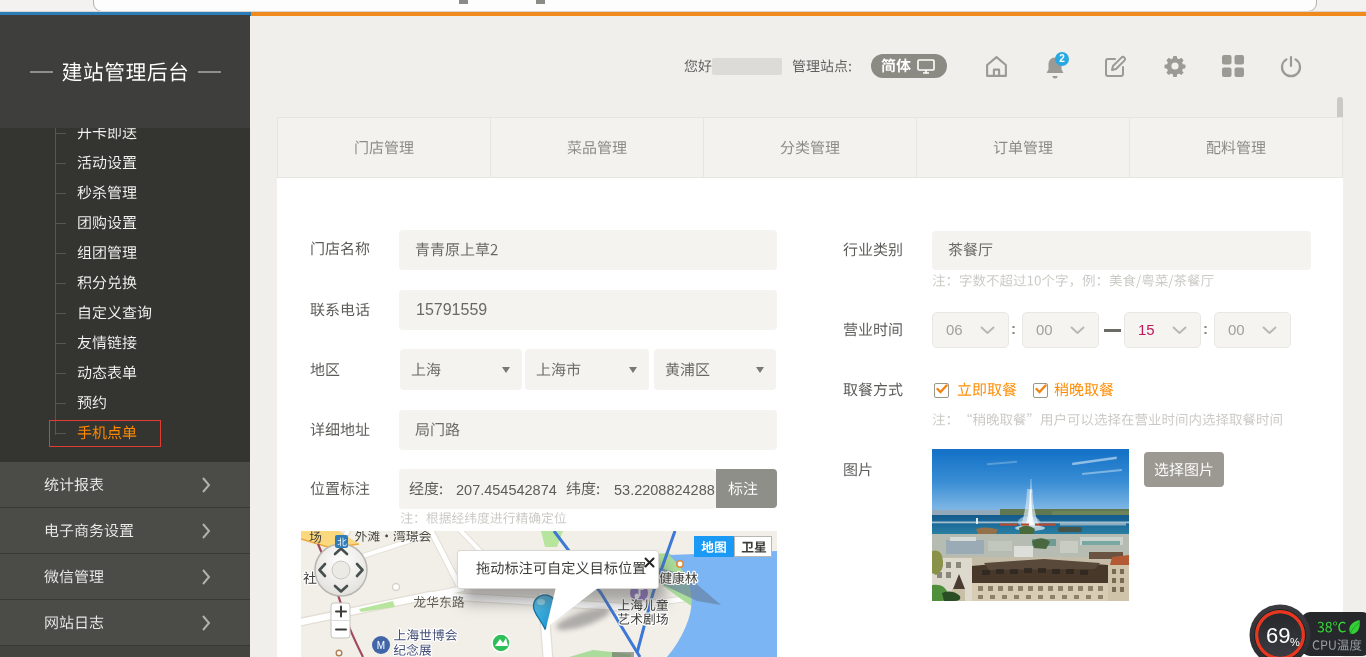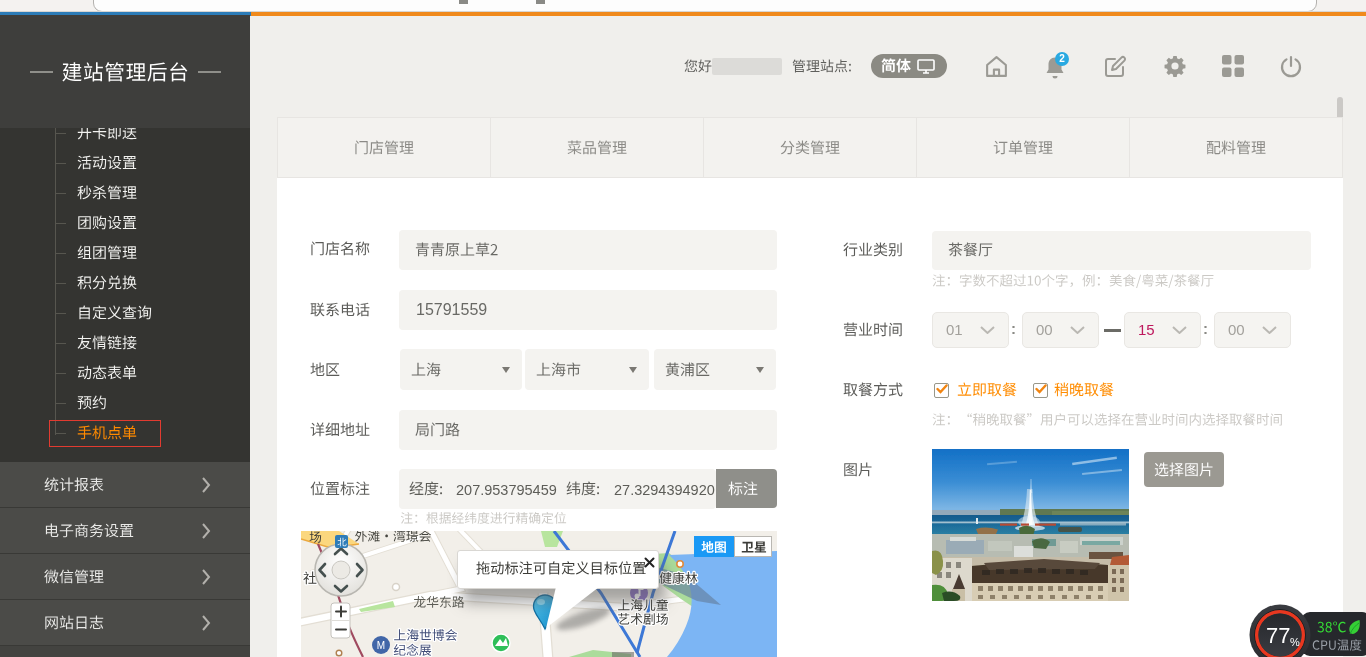--- a/index.html
+++ b/index.html
@@ -381,29 +381,29 @@
       <path transform="translate(15.0 0) scale(0.015000 -0.015000)" d="M94 774C159 743 242 695 284 662L327 724C284 755 200 800 136 828ZM42 497C105 467 187 420 227 388L269 451C227 482 144 526 83 553ZM71 -18 134 -69C194 24 263 150 316 255L262 305C204 191 125 59 71 -18ZM548 819C582 767 617 697 631 653L704 682C689 726 651 793 616 844ZM334 649V578H597V352H372V281H597V23H302V-49H962V23H675V281H902V352H675V578H938V649Z"></path>
     </svg>
   </div>
 <div style="position:absolute;left:409px;top:479px">
     <svg width="34" height="19" viewBox="0 -15.00 34 18.75" fill="#5d5d58" style="overflow:visible;display:block">
       <path transform="translate(0.0 0) scale(0.015000 -0.015000)" d="M40 57 54 -18C146 7 268 38 383 69L375 135C251 105 124 74 40 57ZM58 423C73 430 98 436 227 454C181 390 139 340 119 320C86 283 63 259 40 255C49 234 61 198 65 182C87 195 121 205 378 256C377 272 377 302 379 322L180 286C259 374 338 481 405 589L340 631C320 594 297 557 274 522L137 508C198 594 258 702 305 807L234 840C192 720 116 590 92 557C70 522 52 499 33 495C42 475 54 438 58 423ZM424 787V718H777C685 588 515 482 357 429C372 414 393 385 403 367C492 400 583 446 664 504C757 464 866 407 923 368L966 430C911 465 812 514 724 551C794 611 853 681 893 762L839 790L825 787ZM431 332V263H630V18H371V-52H961V18H704V263H914V332Z"></path>
       <path transform="translate(15.0 0) scale(0.015000 -0.015000)" d="M386 644V557H225V495H386V329H775V495H937V557H775V644H701V557H458V644ZM701 495V389H458V495ZM757 203C713 151 651 110 579 78C508 111 450 153 408 203ZM239 265V203H369L335 189C376 133 431 86 497 47C403 17 298 -1 192 -10C203 -27 217 -56 222 -74C347 -60 469 -35 576 7C675 -37 792 -65 918 -80C927 -61 946 -31 962 -15C852 -5 749 15 660 46C748 93 821 157 867 243L820 268L807 265ZM473 827C487 801 502 769 513 741H126V468C126 319 119 105 37 -46C56 -52 89 -68 104 -80C188 78 201 309 201 469V670H948V741H598C586 773 566 813 548 845Z"></path>
       <path transform="translate(30.0 0) scale(0.015000 -0.015000)" d="M139 390C175 390 205 418 205 460C205 501 175 530 139 530C102 530 73 501 73 460C73 418 102 390 139 390ZM139 -13C175 -13 205 15 205 56C205 98 175 126 139 126C102 126 73 98 73 56C73 15 102 -13 139 -13Z"></path>
     </svg>
   </div>
-<div class="abs" style="left:456px;top:482px;font-size:14.5px;color:#5d5d58">207.953795459</div>
+<div class="abs" style="left:456px;top:482px;font-size:14.5px;color:#5d5d58">207.454542874</div>
 <div style="position:absolute;left:566px;top:479px">
     <svg width="34" height="19" viewBox="0 -15.00 34 18.75" fill="#5d5d58" style="overflow:visible;display:block">
       <path transform="translate(0.0 0) scale(0.015000 -0.015000)" d="M45 53 59 -19C153 7 280 41 402 73L395 137C265 104 132 72 45 53ZM62 423C76 430 98 436 221 454C178 387 138 334 120 314C89 277 67 252 47 248C55 230 65 196 69 182C88 194 120 204 366 257C364 272 364 300 366 319L168 280C241 370 314 480 377 590L320 627C302 591 282 554 261 519L133 505C192 591 249 701 294 808L229 840C188 718 116 587 94 554C72 520 56 497 39 492C46 473 58 438 62 423ZM616 841V704H409V634H616V525H431V455H616V341H392V271H616V-78H693V271H878C870 148 860 100 847 85C841 77 833 76 821 76C808 76 781 76 749 79C758 62 765 35 766 16C800 14 832 15 850 16C873 18 888 24 902 40C924 65 935 134 947 312C948 322 948 341 948 341H693V455H884V525H693V634H921V704H693V841Z"></path>
       <path transform="translate(15.0 0) scale(0.015000 -0.015000)" d="M386 644V557H225V495H386V329H775V495H937V557H775V644H701V557H458V644ZM701 495V389H458V495ZM757 203C713 151 651 110 579 78C508 111 450 153 408 203ZM239 265V203H369L335 189C376 133 431 86 497 47C403 17 298 -1 192 -10C203 -27 217 -56 222 -74C347 -60 469 -35 576 7C675 -37 792 -65 918 -80C927 -61 946 -31 962 -15C852 -5 749 15 660 46C748 93 821 157 867 243L820 268L807 265ZM473 827C487 801 502 769 513 741H126V468C126 319 119 105 37 -46C56 -52 89 -68 104 -80C188 78 201 309 201 469V670H948V741H598C586 773 566 813 548 845Z"></path>
       <path transform="translate(30.0 0) scale(0.015000 -0.015000)" d="M139 390C175 390 205 418 205 460C205 501 175 530 139 530C102 530 73 501 73 460C73 418 102 390 139 390ZM139 -13C175 -13 205 15 205 56C205 98 175 126 139 126C102 126 73 98 73 56C73 15 102 -13 139 -13Z"></path>
     </svg>
   </div>
-<div class="abs" style="left:614px;top:482px;font-size:14.5px;color:#5d5d58">27.3294394920</div>
+<div class="abs" style="left:614px;top:482px;font-size:14.5px;color:#5d5d58">53.2208824288</div>
 <div style="position:absolute;left:399px;top:510px">
     <svg width="169" height="16" viewBox="0 -13.00 169 16.25" fill="#cbc9c5" style="overflow:visible;display:block">
       <path transform="translate(0.0 0) scale(0.013000 -0.013000)" d="M94 774C159 743 242 695 284 662L327 724C284 755 200 800 136 828ZM42 497C105 467 187 420 227 388L269 451C227 482 144 526 83 553ZM71 -18 134 -69C194 24 263 150 316 255L262 305C204 191 125 59 71 -18ZM548 819C582 767 617 697 631 653L704 682C689 726 651 793 616 844ZM334 649V578H597V352H372V281H597V23H302V-49H962V23H675V281H902V352H675V578H938V649Z"></path>
       <path transform="translate(13.0 0) scale(0.013000 -0.013000)" d="M250 486C290 486 326 515 326 560C326 606 290 636 250 636C210 636 174 606 174 560C174 515 210 486 250 486ZM250 -4C290 -4 326 26 326 71C326 117 290 146 250 146C210 146 174 117 174 71C174 26 210 -4 250 -4Z"></path>
       <path transform="translate(26.0 0) scale(0.013000 -0.013000)" d="M203 840V647H50V577H196C164 440 100 281 35 197C48 179 67 146 75 124C122 190 168 298 203 411V-79H272V437C299 387 330 328 344 296L390 350C373 379 297 495 272 529V577H391V647H272V840ZM804 546V422H504V546ZM804 609H504V730H804ZM433 -80C452 -68 483 -57 690 0C688 15 686 45 687 65L504 22V356H603C655 155 752 2 913 -73C925 -52 948 -23 965 -8C881 25 814 81 763 153C818 185 885 229 935 271L885 324C846 288 782 240 729 207C704 252 684 302 668 356H877V796H430V44C430 5 415 -9 401 -16C412 -31 428 -63 433 -80Z"></path>
       <path transform="translate(39.0 0) scale(0.013000 -0.013000)" d="M484 238V-81H550V-40H858V-77H927V238H734V362H958V427H734V537H923V796H395V494C395 335 386 117 282 -37C299 -45 330 -67 344 -79C427 43 455 213 464 362H663V238ZM468 731H851V603H468ZM468 537H663V427H467L468 494ZM550 22V174H858V22ZM167 839V638H42V568H167V349C115 333 67 319 29 309L49 235L167 273V14C167 0 162 -4 150 -4C138 -5 99 -5 56 -4C65 -24 75 -55 77 -73C140 -74 179 -71 203 -59C228 -48 237 -27 237 14V296L352 334L341 403L237 370V568H350V638H237V839Z"></path>
       <path transform="translate(52.0 0) scale(0.013000 -0.013000)" d="M40 57 54 -18C146 7 268 38 383 69L375 135C251 105 124 74 40 57ZM58 423C73 430 98 436 227 454C181 390 139 340 119 320C86 283 63 259 40 255C49 234 61 198 65 182C87 195 121 205 378 256C377 272 377 302 379 322L180 286C259 374 338 481 405 589L340 631C320 594 297 557 274 522L137 508C198 594 258 702 305 807L234 840C192 720 116 590 92 557C70 522 52 499 33 495C42 475 54 438 58 423ZM424 787V718H777C685 588 515 482 357 429C372 414 393 385 403 367C492 400 583 446 664 504C757 464 866 407 923 368L966 430C911 465 812 514 724 551C794 611 853 681 893 762L839 790L825 787ZM431 332V263H630V18H371V-52H961V18H704V263H914V332Z"></path>
       <path transform="translate(65.0 0) scale(0.013000 -0.013000)" d="M45 53 59 -19C153 7 280 41 402 73L395 137C265 104 132 72 45 53ZM62 423C76 430 98 436 221 454C178 387 138 334 120 314C89 277 67 252 47 248C55 230 65 196 69 182C88 194 120 204 366 257C364 272 364 300 366 319L168 280C241 370 314 480 377 590L320 627C302 591 282 554 261 519L133 505C192 591 249 701 294 808L229 840C188 718 116 587 94 554C72 520 56 497 39 492C46 473 58 438 62 423ZM616 841V704H409V634H616V525H431V455H616V341H392V271H616V-78H693V271H878C870 148 860 100 847 85C841 77 833 76 821 76C808 76 781 76 749 79C758 62 765 35 766 16C800 14 832 15 850 16C873 18 888 24 902 40C924 65 935 134 947 312C948 322 948 341 948 341H693V455H884V525H693V634H921V704H693V841Z"></path>
       <path transform="translate(78.0 0) scale(0.013000 -0.013000)" d="M386 644V557H225V495H386V329H775V495H937V557H775V644H701V557H458V644ZM701 495V389H458V495ZM757 203C713 151 651 110 579 78C508 111 450 153 408 203ZM239 265V203H369L335 189C376 133 431 86 497 47C403 17 298 -1 192 -10C203 -27 217 -56 222 -74C347 -60 469 -35 576 7C675 -37 792 -65 918 -80C927 -61 946 -31 962 -15C852 -5 749 15 660 46C748 93 821 157 867 243L820 268L807 265ZM473 827C487 801 502 769 513 741H126V468C126 319 119 105 37 -46C56 -52 89 -68 104 -80C188 78 201 309 201 469V670H948V741H598C586 773 566 813 548 845Z"></path>
       <path transform="translate(91.0 0) scale(0.013000 -0.013000)" d="M81 778C136 728 203 655 234 609L292 657C259 701 190 770 135 819ZM720 819V658H555V819H481V658H339V586H481V469L479 407H333V335H471C456 259 423 185 348 128C364 117 392 89 402 74C491 142 530 239 545 335H720V80H795V335H944V407H795V586H924V658H795V819ZM555 586H720V407H553L555 468ZM262 478H50V408H188V121C143 104 91 60 38 2L88 -66C140 2 189 61 223 61C245 61 277 28 319 2C388 -42 472 -53 596 -53C691 -53 871 -47 942 -43C943 -21 955 15 964 35C867 24 716 16 598 16C485 16 401 23 335 64C302 85 281 104 262 115Z"></path>
@@ -473,21 +473,21 @@
       <path transform="translate(204.0 0) scale(0.013500 -0.013500)" d="M11 -179H78L377 794H311Z"></path>
       <path transform="translate(209.3 0) scale(0.013500 -0.013500)" d="M217 712H779V418H217ZM550 516C601 493 667 460 702 439L733 475C698 494 630 526 582 547ZM428 848C416 825 394 791 374 766H150V365H849V766H454C471 786 490 808 507 832ZM58 303V244H250C234 195 215 144 198 105H746C734 40 721 8 706 -4C696 -12 685 -12 664 -12C641 -12 578 -12 516 -5C528 -24 538 -50 539 -69C601 -73 660 -73 689 -72C722 -71 743 -67 763 -50C790 -27 808 23 826 131C828 142 830 163 830 163H297L324 244H940V303ZM292 681C323 658 361 627 381 605H254V558H438C390 521 316 490 248 473C260 463 276 444 284 431C348 450 419 487 470 528V432H528V558H738V605H614C643 625 676 652 704 679L660 706C638 681 596 642 566 619L587 605H528V700H470V605H389L428 628C407 648 367 680 335 702Z"></path>
       <path transform="translate(222.8 0) scale(0.013500 -0.013500)" d="M811 645C649 607 342 585 91 579C98 562 106 532 108 514C364 519 676 541 871 586ZM136 462C174 417 211 354 225 312L292 341C277 383 238 444 199 489ZM412 489C440 444 465 385 471 347L542 371C534 410 507 467 478 510ZM807 526C781 467 732 382 694 332L752 305C792 354 842 431 883 498ZM629 840V770H370V840H294V770H61V703H294V623H370V703H629V634H705V703H942V770H705V840ZM459 341V264H58V196H391C301 113 160 40 34 4C51 -11 74 -41 86 -61C217 -16 363 71 459 171V-80H537V173C629 72 775 -12 911 -55C922 -34 945 -5 962 11C830 44 689 113 601 196H946V264H537V341Z"></path>
       <path transform="translate(236.3 0) scale(0.013500 -0.013500)" d="M11 -179H78L377 794H311Z"></path>
       <path transform="translate(241.6 0) scale(0.013500 -0.013500)" d="M276 197C233 122 158 51 82 5C99 -6 129 -31 143 -44C219 8 301 90 350 176ZM632 162C709 102 801 15 844 -41L906 3C862 60 767 144 691 202ZM463 440V312H176V241H463V3C463 -9 460 -13 446 -13C432 -14 389 -14 340 -13C350 -33 360 -62 364 -83C429 -83 473 -82 502 -71C532 -60 541 -40 541 2V241H823V312H541V440ZM646 840V740H350V840H274V740H62V670H274V575H350V670H646V575H723V670H941V740H723V840ZM488 651C406 524 236 421 39 356C54 342 77 311 87 293C257 353 403 439 503 550C613 446 779 347 918 298C929 317 951 347 969 363C821 406 643 505 543 600L559 623Z"></path>
       <path transform="translate(255.1 0) scale(0.013500 -0.013500)" d="M152 566C176 552 204 533 227 516C172 485 112 461 55 446C69 434 86 411 93 396C242 441 401 533 473 673L430 697L417 694H327V742H501V792H327V840H261V694H243L256 715L195 726C165 678 112 622 38 580C52 572 71 554 82 540C133 572 174 608 207 647H382C355 610 318 576 276 547C252 565 220 585 193 599ZM540 666C580 647 623 624 665 600C631 580 595 564 559 553C572 540 590 516 598 499C642 515 685 537 726 564C781 528 831 492 864 462L911 511C878 539 831 572 779 604C832 651 876 709 902 779L859 798L852 796H541V740H813C790 702 758 667 721 638C674 664 627 688 583 708ZM701 214V162H306V214ZM701 256H306V307H701ZM443 410C457 393 473 372 486 353H297C372 390 442 434 499 484C560 434 639 389 724 353H559C545 377 523 405 503 426ZM214 -76C233 -66 266 -61 523 -21C523 -7 527 19 530 35L306 4V115H516L482 76C607 34 768 -32 850 -77L891 -27C856 -9 810 12 759 32C797 58 838 91 874 121L819 156C791 127 744 86 703 55C645 77 586 98 533 115H773V333C823 314 874 298 923 287C932 305 952 332 967 346C814 376 639 443 540 523L560 545L501 576C407 463 220 375 44 330C60 314 78 289 88 271C137 286 185 303 233 323V43C233 3 205 -12 187 -19C198 -33 210 -60 214 -76Z"></path>
       <path transform="translate(268.6 0) scale(0.013500 -0.013500)" d="M126 778V437C126 293 120 104 34 -29C52 -37 84 -62 97 -76C188 66 202 282 202 437V705H953V778ZM258 550V478H582V20C582 2 576 -2 556 -3C536 -4 465 -4 392 -2C403 -23 416 -55 420 -77C514 -77 575 -76 611 -64C648 -53 659 -30 659 19V478H932V550Z"></path>
     </svg>
   </div>
 <div class="abs" style="left:932px;top:312px;width:77px;height:36px;background:#f5f4f1;border:1px solid #e9e7e3;border-radius:5px;box-sizing:border-box"></div>
-<div class="abs" style="left:946px;top:321px;font-size:15px;color:#a3a19c">01</div>
+<div class="abs" style="left:946px;top:321px;font-size:15px;color:#a3a19c">06</div>
 <svg width="15" height="8" viewBox="0 0 15 8" class="abs" style="left:980px;top:326px" fill="none" stroke="#bab8b3" stroke-width="2">
     <path d="M1 1 L7.5 7 L14 1"></path>
   </svg>
 <div class="abs" style="left:1022px;top:312px;width:77px;height:36px;background:#f5f4f1;border:1px solid #e9e7e3;border-radius:5px;box-sizing:border-box"></div>
 <div class="abs" style="left:1036px;top:321px;font-size:15px;color:#a3a19c">00</div>
 <svg width="15" height="8" viewBox="0 0 15 8" class="abs" style="left:1070px;top:326px" fill="none" stroke="#bab8b3" stroke-width="2">
     <path d="M1 1 L7.5 7 L14 1"></path>
   </svg>
 <div class="abs" style="left:1124px;top:312px;width:77px;height:36px;background:#f5f4f1;border:1px solid #e9e7e3;border-radius:5px;box-sizing:border-box"></div>
 <div class="abs" style="left:1138px;top:321px;font-size:15px;color:#be185d">15</div>
@@ -919,21 +919,21 @@
 <linearGradient id="co" x1="0" y1="0" x2="0" y2="1">
         <stop offset="0" stop-color="#3a3c41"></stop>
         <stop offset="1" stop-color="#2a2c30"></stop>
       </linearGradient>
     </defs>
 <circle cx="32" cy="31" r="30.5" fill="url(#co)"></circle>
 <circle cx="32" cy="31" r="25.3" fill="none" stroke="#17181b" stroke-width="1"></circle>
 <circle cx="32" cy="31" r="23.3" fill="none" stroke="#e8371f" stroke-width="3.4"></circle>
 <circle cx="32" cy="31" r="21.5" fill="url(#cg)"></circle>
 </svg>
-<div class="abs" style="left:1266px;top:623px;font-size:22px;font-weight:400;color:#fff">77</div>
+<div class="abs" style="left:1266px;top:623px;font-size:22px;font-weight:400;color:#fff">69</div>
 <div class="abs" style="left:1290px;top:636px;font-size:11px;color:#fff">%</div>
 <div style="position:absolute;left:1317px;top:618px">
     <svg width="30" height="18" viewBox="0 -14.00 30 17.50" fill="#35dd35" style="overflow:visible;display:block">
       <path transform="translate(0.0 0) scale(0.014000 -0.014000)" d="M263 -13C394 -13 499 65 499 196C499 297 430 361 344 382V387C422 414 474 474 474 563C474 679 384 746 260 746C176 746 111 709 56 659L105 601C147 643 198 672 257 672C334 672 381 626 381 556C381 477 330 416 178 416V346C348 346 406 288 406 199C406 115 345 63 257 63C174 63 119 103 76 147L29 88C77 35 149 -13 263 -13Z"></path>
       <path transform="translate(7.8 0) scale(0.014000 -0.014000)" d="M280 -13C417 -13 509 70 509 176C509 277 450 332 386 369V374C429 408 483 474 483 551C483 664 407 744 282 744C168 744 81 669 81 558C81 481 127 426 180 389V385C113 349 46 280 46 182C46 69 144 -13 280 -13ZM330 398C243 432 164 471 164 558C164 629 213 676 281 676C359 676 405 619 405 546C405 492 379 442 330 398ZM281 55C193 55 127 112 127 190C127 260 169 318 228 356C332 314 422 278 422 179C422 106 366 55 281 55Z"></path>
       <path transform="translate(15.5 0) scale(0.014000 -0.014000)" d="M188 477C263 477 328 534 328 620C328 708 263 763 188 763C112 763 47 708 47 620C47 534 112 477 188 477ZM188 529C138 529 104 567 104 620C104 674 138 711 188 711C237 711 272 674 272 620C272 567 237 529 188 529ZM735 -13C828 -13 900 24 958 92L903 151C857 99 807 71 737 71C599 71 512 185 512 367C512 548 603 661 741 661C802 661 848 636 887 595L941 655C898 701 827 745 740 745C552 745 413 602 413 365C413 127 550 -13 735 -13Z"></path>
     </svg>
   </div>
 <svg width="13" height="16" viewBox="0 0 13 16" class="abs" style="left:1348px;top:619px">
     <path d="M11.5 1 C4 3 0.5 7 1.5 12 C2 14.5 4.5 15.5 6.5 14.5 C11 12.5 12.5 7 11.5 1 Z" fill="#35cf35"></path>

